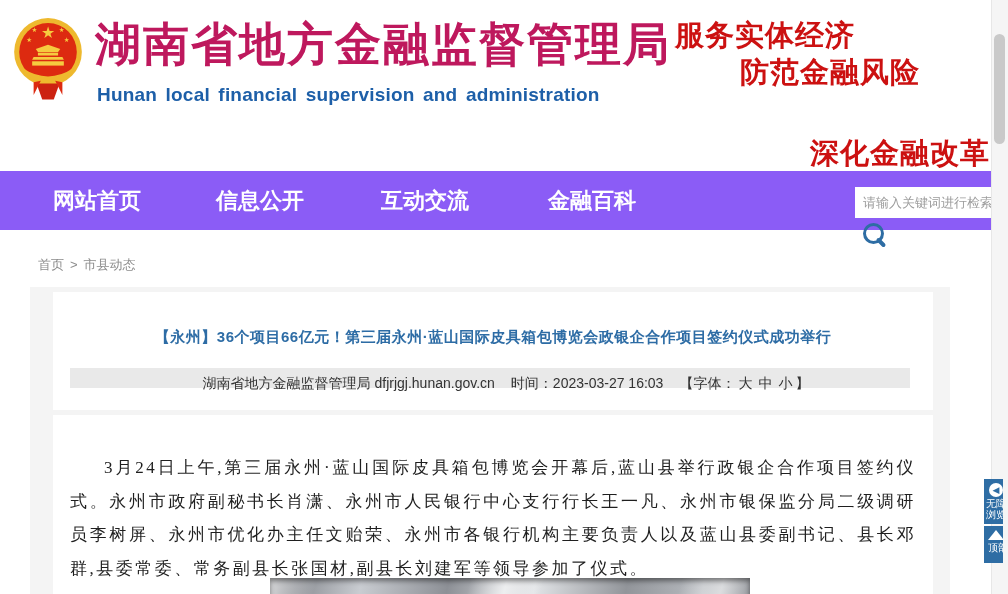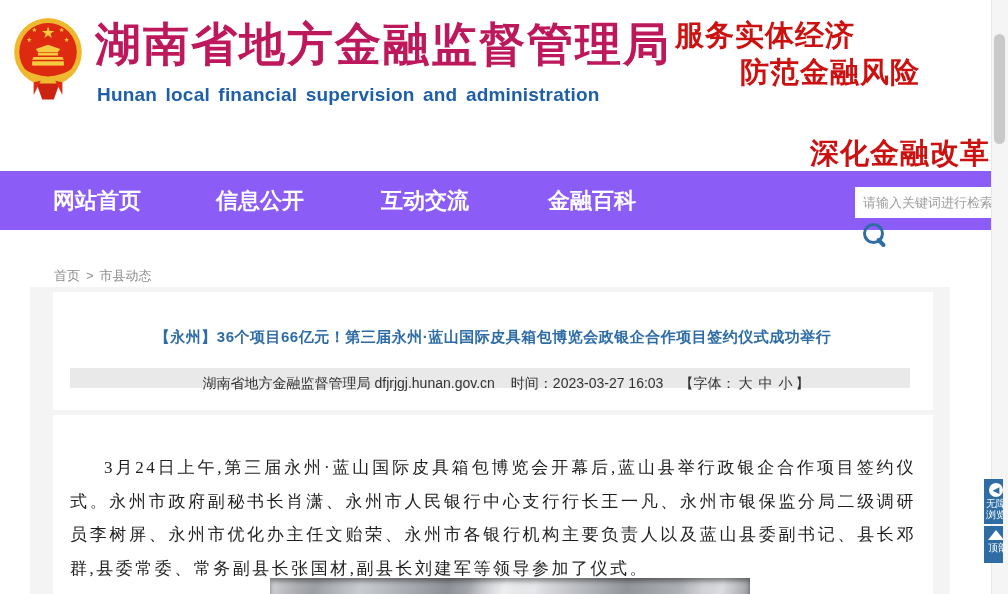--- a/index.html
+++ b/index.html
@@ -44,21 +44,21 @@
   .search-input::placeholder{color:#9c9c9c;}
   .search-icon{
     position:absolute;left:863px;top:223px;width:15px;height:15px;z-index:10;
     border:3.5px solid #2e6da4;border-radius:50%;
   }
   .search-icon::after{
     content:"";position:absolute;width:4px;height:11px;background:#2e6da4;
     left:13px;top:11px;transform:rotate(-45deg);border-radius:2px;
   }
   
-  .breadcrumb{position:absolute;left:54px;top:256px;font-size:13px;color:#8c8c8c;margin-top:11px;}
+  .breadcrumb{position:absolute;left:38px;top:256px;font-size:13px;color:#8c8c8c;}
   .breadcrumb a{color:#8c8c8c;text-decoration:none;cursor:pointer;}
   .breadcrumb .sep{margin:0 6px;}
   
   .panel{position:absolute;left:30px;top:287px;width:920px;height:420px;background:#f4f4f4;}
   .box{position:absolute;left:23px;width:880px;background:#ffffff;}
   .box-title{top:5px;height:118px;}
   .article-title{
     margin:14px;padding-top:22px;text-align:center;font-size:15px;font-weight:bold;
     color:#2d6ca5;letter-spacing:.5px;white-space:nowrap;
   }

